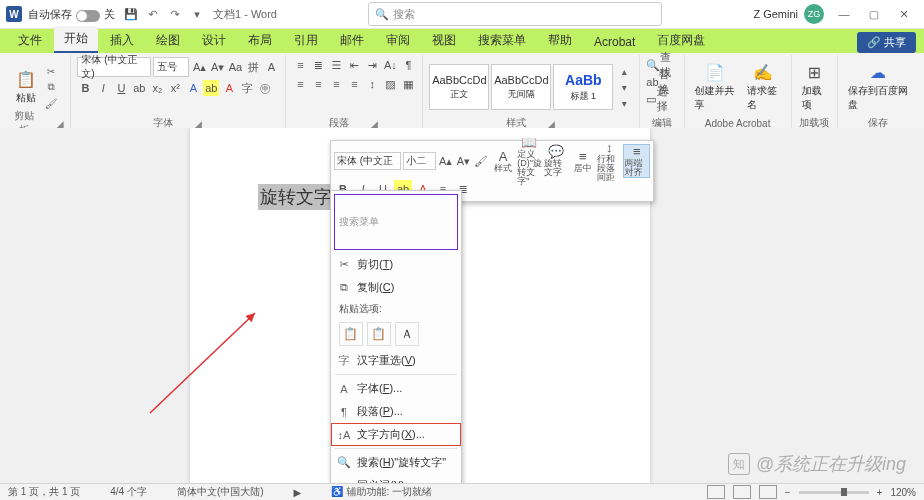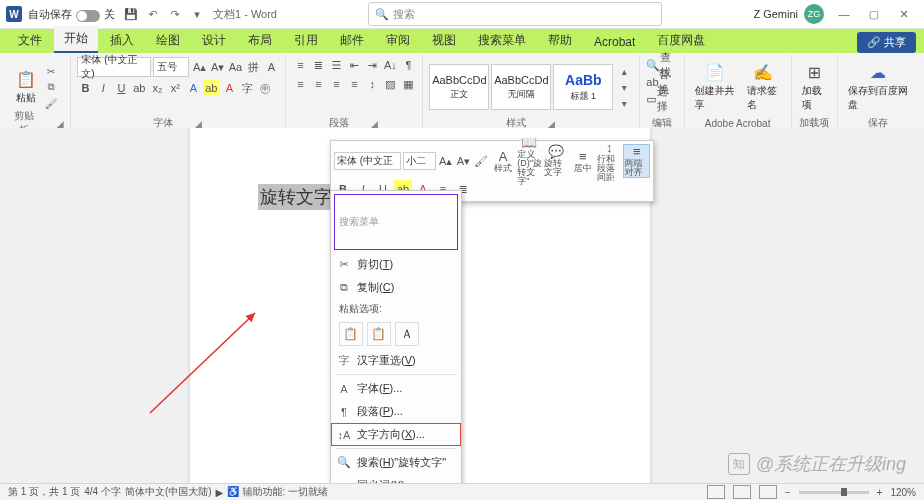--- a/index.html
+++ b/index.html
@@ -54,21 +54,21 @@
 .context-menu{position:absolute;left:330px;top:190px;width:130px;background:#fdfdfd;border:1px solid #ccc;box-shadow:1px 2px 5px rgba(0,0,0,.25);font-size:11px}
 .cm-search{margin:3px;padding:20px 4px;border:1px solid #6d28d9;color:#999;font-size:10px}
 .cm-item{display:flex;align-items:center;padding:4px 6px;gap:6px;cursor:pointer}
 .cm-icon{width:14px;text-align:center;color:#666;font-size:11px}
 .cm-sep{height:1px;background:#e0e0e0;margin:2px 4px}
 .cm-header{padding:3px 8px;font-size:10px;font-weight:normal;color:#555}
 .cm-row{display:flex;gap:4px;padding:3px 8px}
 .cm-paste-opt{width:22px;height:22px;border:1px solid #ddd;display:flex;align-items:center;justify-content:center;font-size:12px;cursor:pointer}
 .cm-item.boxed{outline:1.5px solid #d43;outline-offset:-1px}
 .cm-arrow{margin-left:auto;color:#888;font-size:9px}
-.statusbar{position:absolute;bottom:0;left:0;right:0;height:16px;background:#f3f3f3;border-top:1px solid #d4d4d4;display:flex;align-items:center;padding:0 8px;font-size:10px;color:#555;gap:4px}
+.statusbar{position:absolute;bottom:0;left:0;right:0;height:16px;background:#f3f3f3;border-top:1px solid #d4d4d4;display:flex;align-items:center;padding:0 8px;font-size:10px;color:#555;gap:30px}
 .statusbar .right{margin-left:auto;display:flex;gap:8px;align-items:center}
 .view-btn{width:16px;height:12px;border:1px solid #999;cursor:pointer}
 .zoom-slider{width:70px;height:3px;background:#ccc;position:relative}
 .zoom-slider::after{content:"";position:absolute;width:6px;height:8px;background:#666;top:-3px;left:60%}
 .watermark{position:absolute;right:18px;bottom:24px;font-size:18px;color:rgba(120,120,120,.55);font-style:italic;pointer-events:none;display:flex;align-items:center;gap:6px}
 .watermark .zh{width:20px;height:20px;border:1.5px solid rgba(120,120,120,.55);border-radius:3px;display:flex;align-items:center;justify-content:center;font-style:normal;font-size:12px}
 u.acc{text-decoration:underline}
 </style>
 </head>
 <body>

